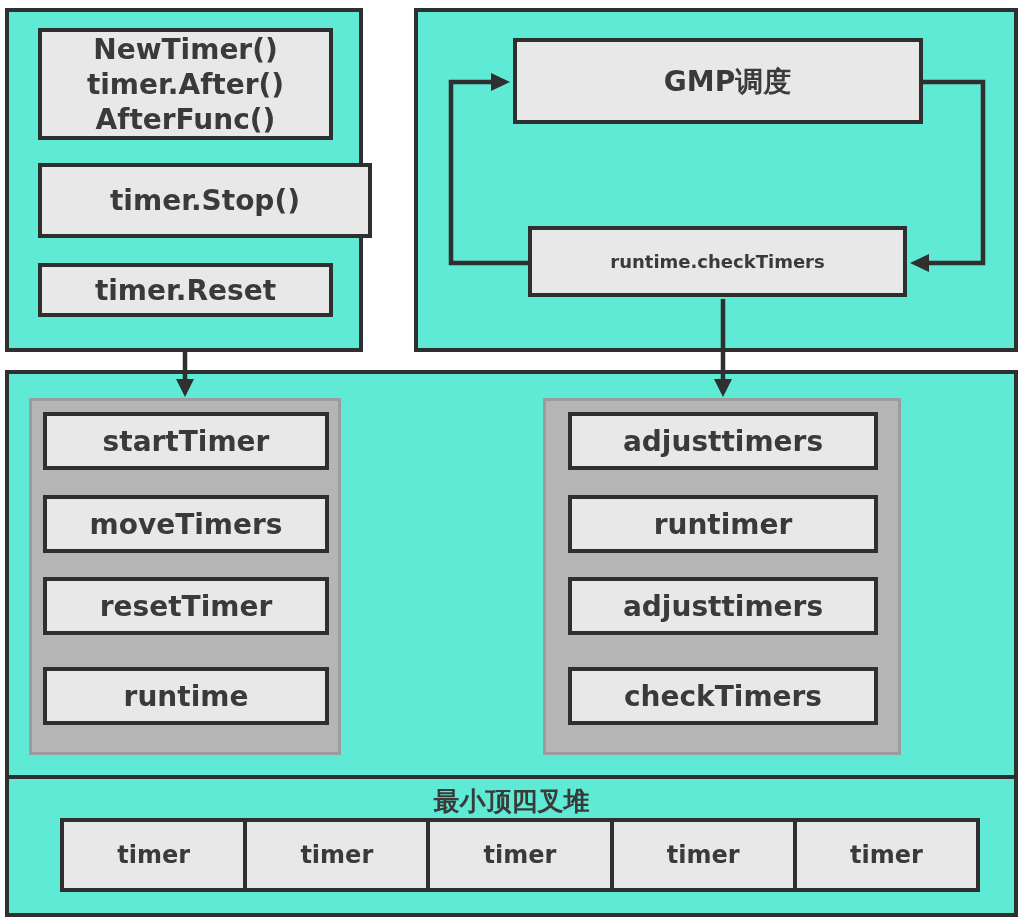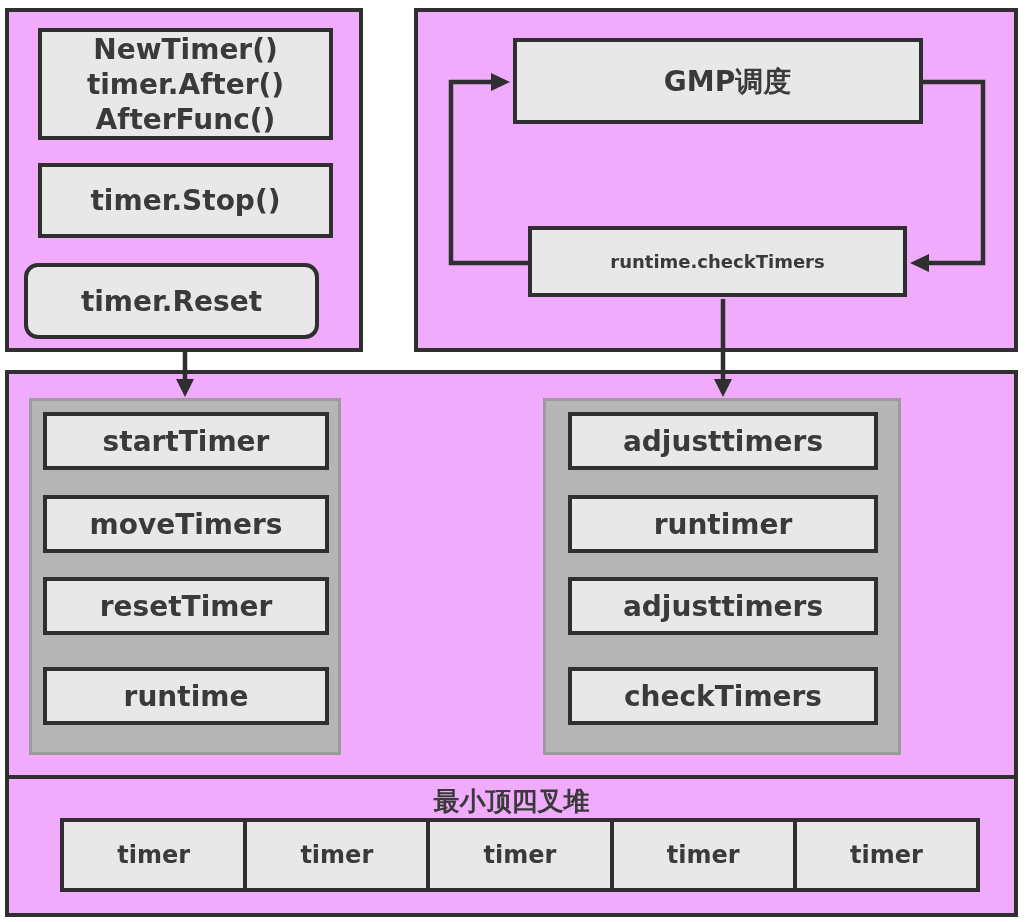--- a/index.html
+++ b/index.html
@@ -2,34 +2,34 @@
 <html><head>
 <meta charset="utf-8">
 <style>
   html,body{margin:0;padding:0;background:#ffffff;}
   .page{
     position:relative;width:1028px;height:922px;background:#ffffff;
     font-family:"DejaVu Sans","Liberation Sans",sans-serif;
     font-weight:bold;color:#3a3a3a;overflow:hidden;
   }
   .page *{box-sizing:border-box;}
-  .container{position:absolute;background:#f0abfc;border:4px solid #2f2f2f;}
+  .container{position:absolute;background:#5eead4;border:4px solid #2f2f2f;}
   .tl{left:5px;top:8px;width:358px;height:344px;}
   .tr{left:414px;top:8px;width:604px;height:344px;}
   .bt{left:5px;top:370px;width:1013px;height:547px;}
   .node{
     position:absolute;background:#e8e8e8;border:4px solid #2f2f2f;
     display:flex;flex-direction:column;align-items:center;justify-content:center;
     font-size:28px;line-height:35px;text-align:center;white-space:nowrap;
   }
   .node.small{font-size:18px;}
   
   .n-create{left:29px;top:16px;width:295px;height:112px;}
-  .n-stop{left:29px;top:151px;width:295px;height:75px;}
-  .n-reset{left:15px;top:251px;width:295px;height:76px;border-radius:14px;}
+  .n-stop{left:29px;top:151px;width:334px;height:75px;}
+  .n-reset{left:29px;top:251px;width:295px;height:54px;}
   
   .n-gmp{left:95px;top:26px;width:410px;height:86px;padding-left:19px;}
   .n-check{left:110px;top:214px;width:379px;height:71px;}
   
   .tray{position:absolute;background:#b5b5b5;border:3px solid #9c9c9c;}
   .tray-left{left:20px;top:24px;width:312px;height:357px;}
   .tray-right{left:534px;top:24px;width:358px;height:357px;}
   .tray .node{height:58px;}
   .tray-left .node{left:11px;width:286px;}
   .tray-right .node{left:22px;width:310px;}

